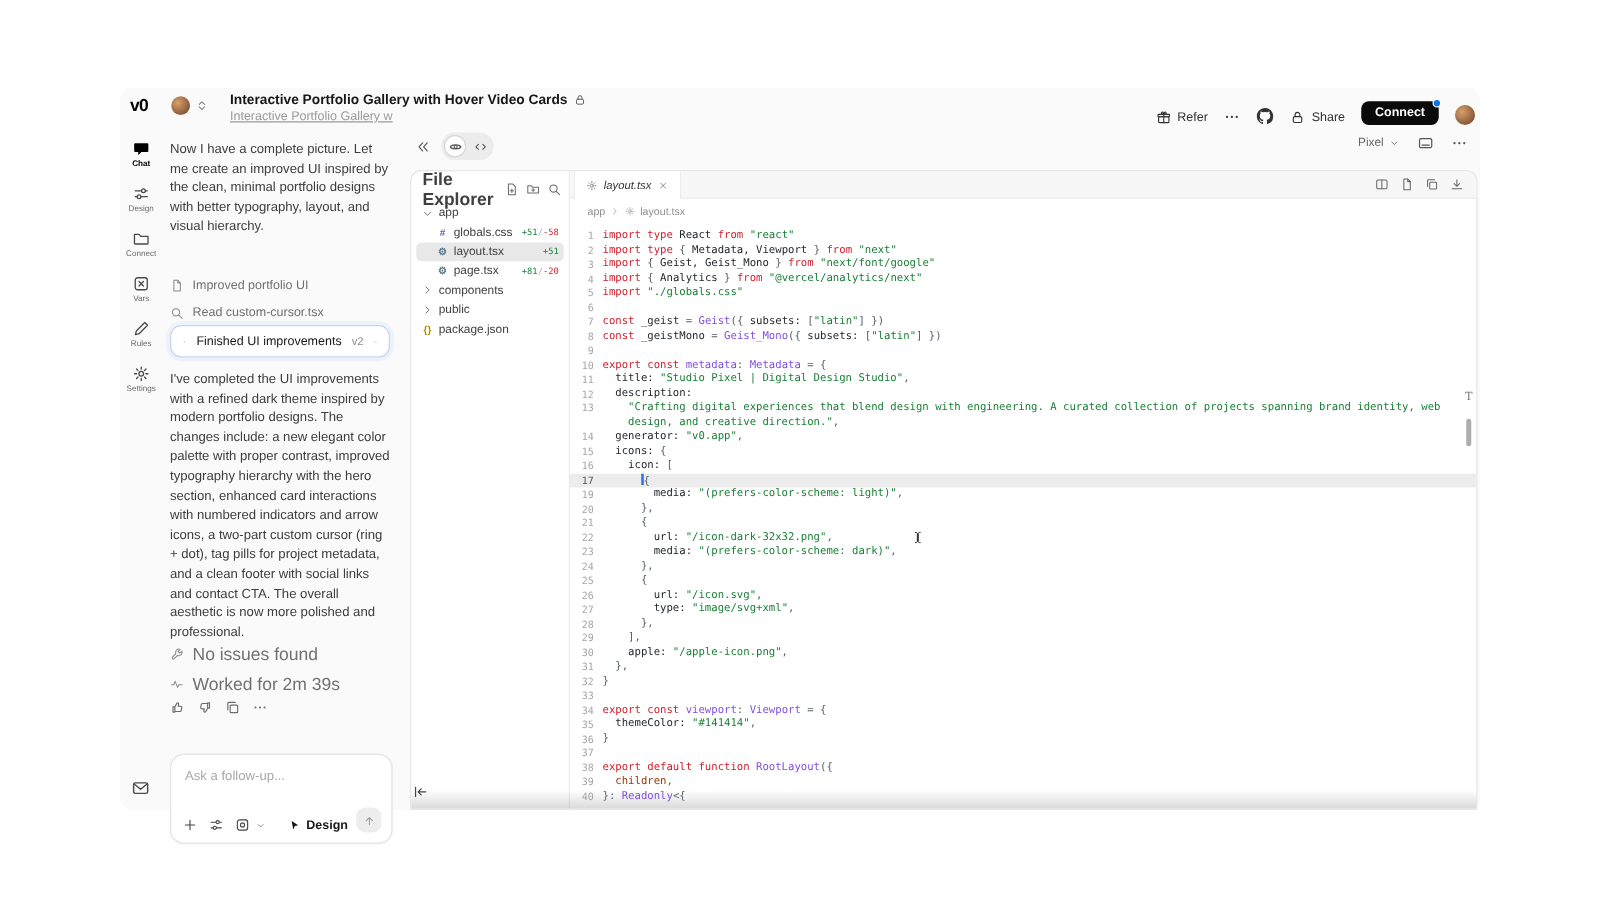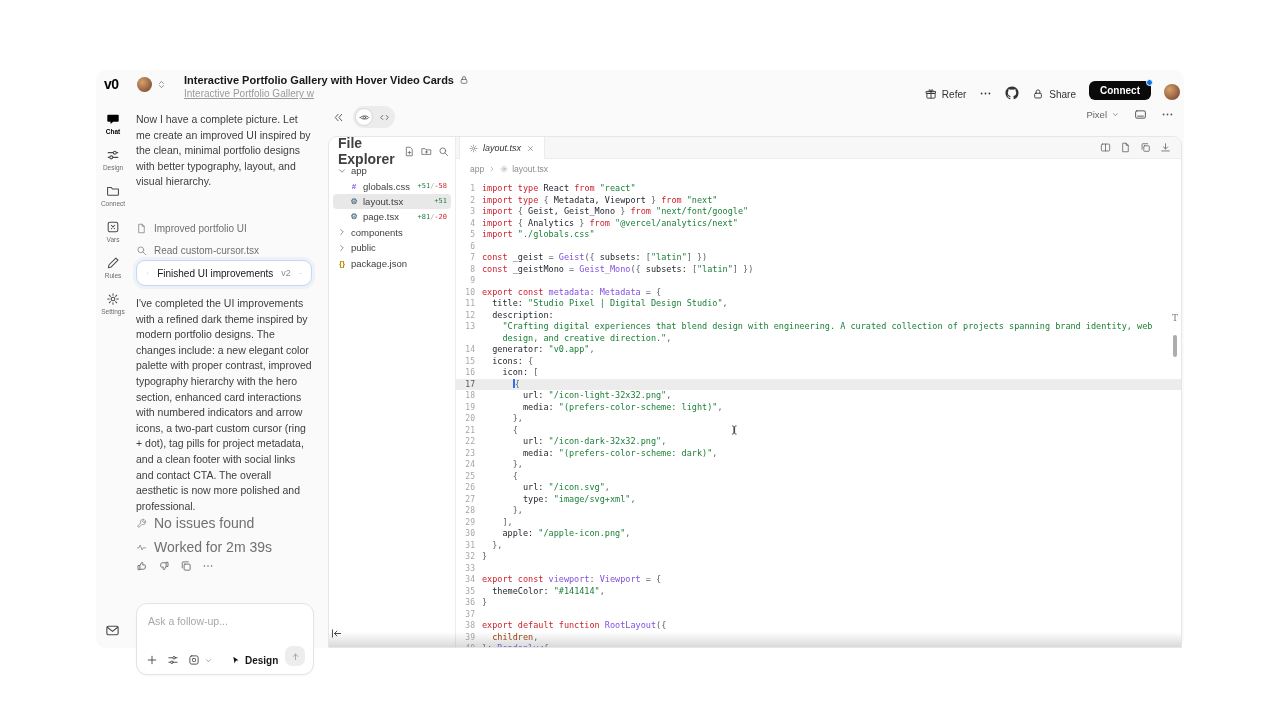--- a/index.html
+++ b/index.html
@@ -606,21 +606,20 @@
             <div class="code-row"><span class="ln">9</span><span class="lt"></span></div>
             <div class="code-row"><span class="ln">10</span><span class="lt"><span class="tk-k">export const </span><span class="tk-v">metadata</span><span class="tk-o">: </span><span class="tk-v">Metadata</span><span class="tk-o"> = {</span></span></div>
             <div class="code-row"><span class="ln">11</span><span class="lt"><span class="tk-n">  title: </span><span class="tk-s">"Studio Pixel | Digital Design Studio"</span><span class="tk-o">,</span></span></div>
             <div class="code-row"><span class="ln">12</span><span class="lt"><span class="tk-n">  description:</span></span></div>
             <div class="code-row"><span class="ln">13</span><span class="lt"><span class="tk-s">    "Crafting digital experiences that blend design with engineering. A curated collection of projects spanning brand identity, web</span></span></div>
             <div class="code-row"><span class="ln"></span><span class="lt"><span class="tk-s">    design, and creative direction."</span><span class="tk-o">,</span></span></div>
             <div class="code-row"><span class="ln">14</span><span class="lt"><span class="tk-n">  generator: </span><span class="tk-s">"v0.app"</span><span class="tk-o">,</span></span></div>
             <div class="code-row"><span class="ln">15</span><span class="lt"><span class="tk-n">  icons: </span><span class="tk-o">{</span></span></div>
             <div class="code-row"><span class="ln">16</span><span class="lt"><span class="tk-n">    icon: </span><span class="tk-o">[</span></span></div>
             <div class="code-row hl"><span class="ln">17</span><span class="lt"><span class="tk-o">      </span><span class="tk-cur"></span><span class="tk-o">{</span></span></div>
-            <div class="code-row"><span class="ln">18</span><span class="lt"><span class="tk-n">        url: </span><span class="tk-s">"/icon-light-32x32.png"</span><span class="tk-o">,</span></span></div>
             <div class="code-row"><span class="ln">19</span><span class="lt"><span class="tk-n">        media: </span><span class="tk-s">"(prefers-color-scheme: light)"</span><span class="tk-o">,</span></span></div>
             <div class="code-row"><span class="ln">20</span><span class="lt"><span class="tk-o">      },</span></span></div>
             <div class="code-row"><span class="ln">21</span><span class="lt"><span class="tk-o">      {</span></span></div>
             <div class="code-row"><span class="ln">22</span><span class="lt"><span class="tk-n">        url: </span><span class="tk-s">"/icon-dark-32x32.png"</span><span class="tk-o">,</span></span></div>
             <div class="code-row"><span class="ln">23</span><span class="lt"><span class="tk-n">        media: </span><span class="tk-s">"(prefers-color-scheme: dark)"</span><span class="tk-o">,</span></span></div>
             <div class="code-row"><span class="ln">24</span><span class="lt"><span class="tk-o">      },</span></span></div>
             <div class="code-row"><span class="ln">25</span><span class="lt"><span class="tk-o">      {</span></span></div>
             <div class="code-row"><span class="ln">26</span><span class="lt"><span class="tk-n">        url: </span><span class="tk-s">"/icon.svg"</span><span class="tk-o">,</span></span></div>
             <div class="code-row"><span class="ln">27</span><span class="lt"><span class="tk-n">        type: </span><span class="tk-s">"image/svg+xml"</span><span class="tk-o">,</span></span></div>
             <div class="code-row"><span class="ln">28</span><span class="lt"><span class="tk-o">      },</span></span></div>

